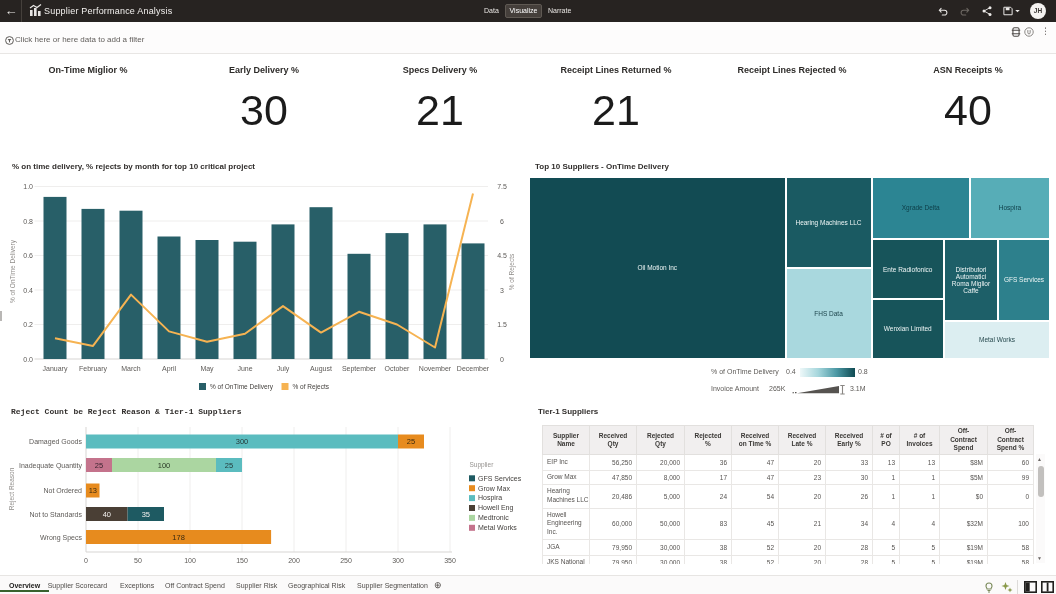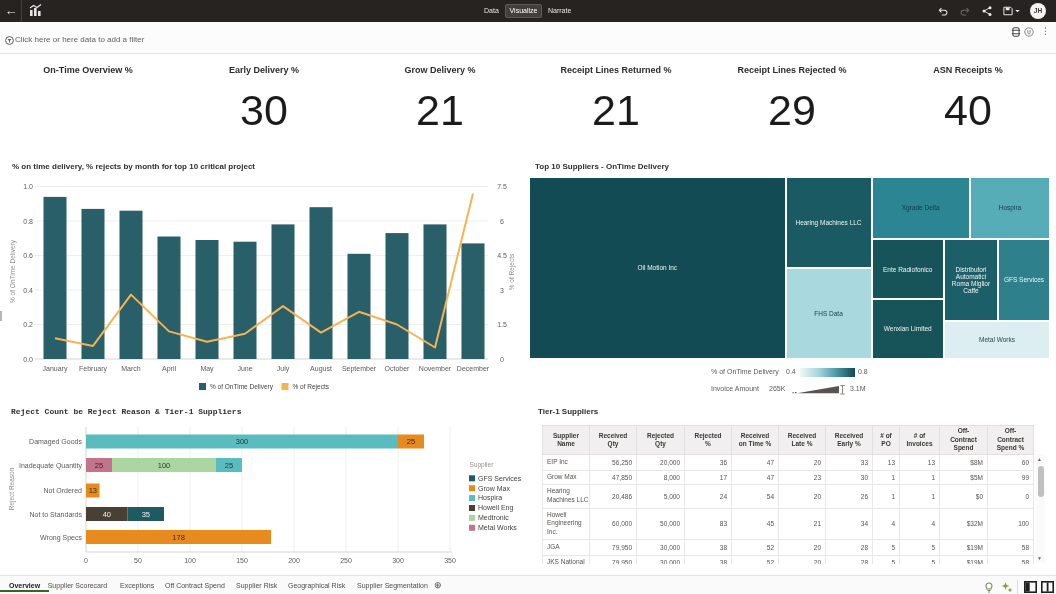--- a/index.html
+++ b/index.html
@@ -49,20 +49,21 @@
 
   <div id="topbar">
     <div class="back">←</div>
     <div class="sep"></div>
     <svg class="viz-ic" width="13" height="13" viewBox="0 0 13 13">
       <rect x="1" y="6" width="2.6" height="6" fill="#e8e6e4"></rect>
       <rect x="5" y="4" width="2.6" height="8" fill="#e8e6e4"></rect>
       <rect x="9" y="7" width="2.6" height="5" fill="#e8e6e4"></rect>
       <polyline points="1,4 4.5,1.5 8,3.5 12,0.5" fill="none" stroke="#e8e6e4" stroke-width="1.2"></polyline>
     </svg>
+    <div class="title">Supplier Performance Analysis</div>
     <div class="topTab" id="tabData">Data</div>
     <div class="topTab" id="tabViz">Visualize</div>
     <div class="topTab" id="tabNarr">Narrate</div>
     <svg class="topIc" style="left:936.5px" viewBox="0 0 16 16">
         <path d="M5.5 4.5 L3 7 L5.5 9.5 M3 7 H10 a3.2 3.2 0 0 1 0 6.4 H7" fill="none" stroke="#eceae8" stroke-width="1.4" stroke-linecap="round" stroke-linejoin="round"></path>
       </svg>
     <svg class="topIc" style="left:958.5px" viewBox="0 0 16 16">
         <path d="M10.5 4.5 L13 7 L10.5 9.5 M13 7 H6 a3.2 3.2 0 0 0 0 6.4 H9" fill="none" stroke="#6e6964" stroke-width="1.4" stroke-linecap="round" stroke-linejoin="round"></path>
       </svg>
     <svg class="topIc" style="left:981px" viewBox="0 0 16 16">
@@ -92,37 +93,36 @@
       <path d="M1 4.2 h11 M1 8.8 h11" stroke="#4e4a47" stroke-width="1.4"></path>
     </svg>
     <svg style="position:absolute;left:1024px;top:5px" width="10" height="10" viewBox="0 0 13 13">
       <circle cx="6.5" cy="6.5" r="5.5" fill="none" stroke="#8a8784" stroke-width="1.3"></circle>
       <path d="M5 4 v3.5 a1.5 1.5 0 0 0 3 0 V4" fill="none" stroke="#8a8784" stroke-width="1.3"></path>
     </svg>
     <div style="position:absolute;left:1041px;top:4px;font-size:9px;color:#4e4a47;line-height:11px;">⋮</div>
   </div>
 
   <div class="kpi" style="left:0">
-      <div class="lab">On-Time Overview %</div>
+      <div class="lab">On-Time Miglior %</div>
     </div>
   <div class="kpi" style="left:176px">
       <div class="lab">Early Delivery %</div>
       <div class="num">30</div>
     </div>
   <div class="kpi" style="left:352px">
-      <div class="lab">Grow Delivery %</div>
+      <div class="lab">Specs Delivery %</div>
       <div class="num">21</div>
     </div>
   <div class="kpi" style="left:528px">
       <div class="lab">Receipt Lines Returned %</div>
       <div class="num">21</div>
     </div>
   <div class="kpi" style="left:704px">
       <div class="lab">Receipt Lines Rejected %</div>
-      <div class="num">29</div>
     </div>
   <div class="kpi" style="left:880px">
       <div class="lab">ASN Receipts %</div>
       <div class="num">40</div>
     </div>
 
   <div class="vizTitle" style="left:12px; top:162px;">% on time delivery, % rejects by month for top 10 critical project</div>
   <svg id="combo" style="position:absolute; left:0; top:175px;" width="528" height="225" viewBox="0 0 528 225">
 <g stroke="#efeeed" stroke-width="1">
 <line x1="34.5" y1="149.5" x2="488" y2="149.5"></line>

